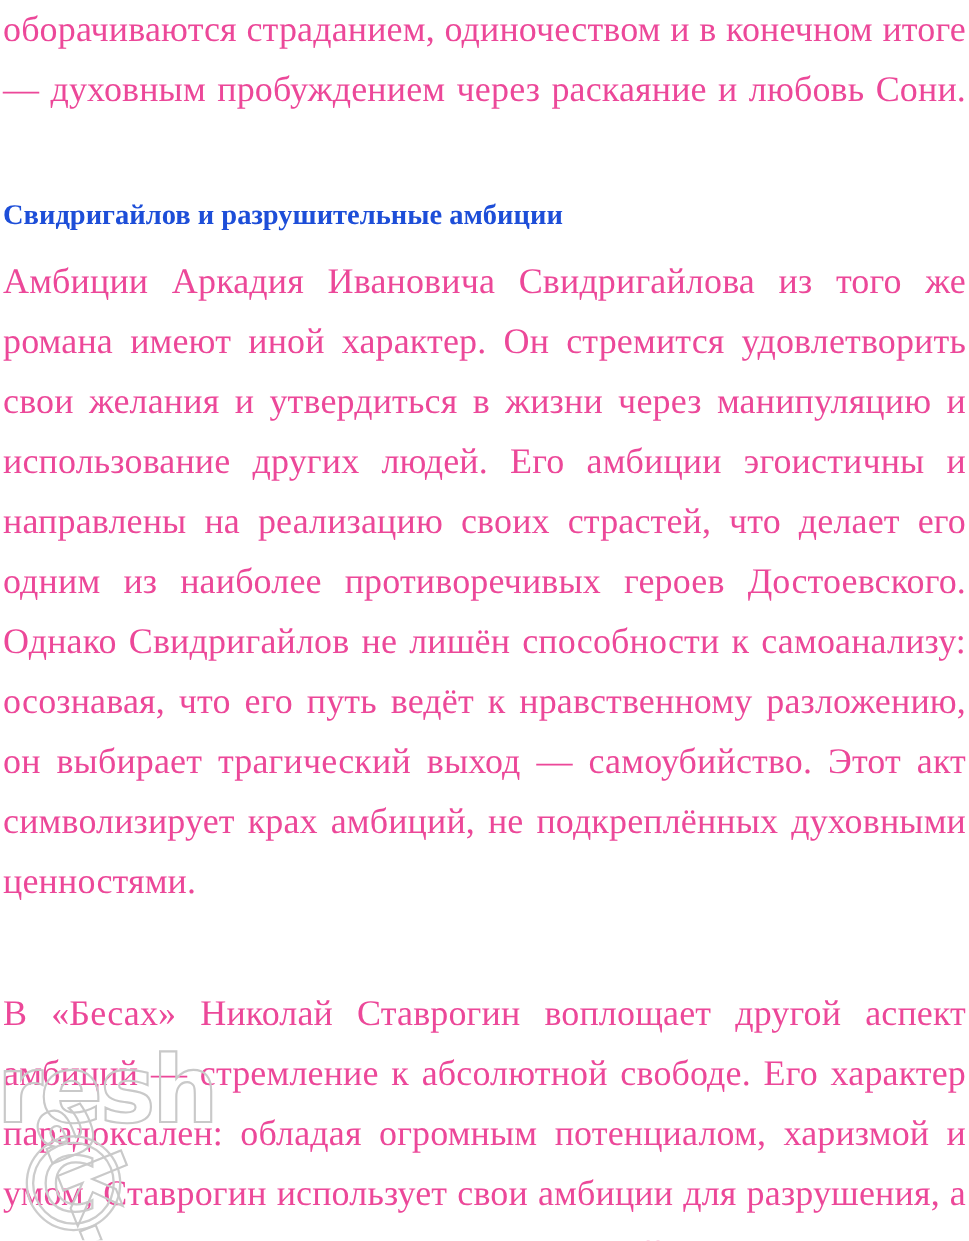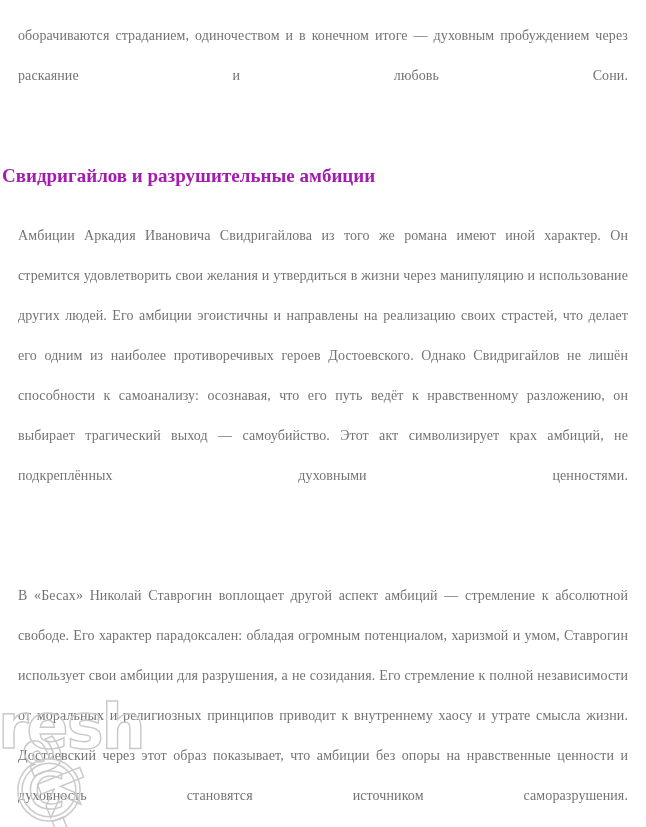--- a/index.html
+++ b/index.html
@@ -24,47 +24,47 @@
 
   #content {
     position: absolute;
     left: 2px;
     top: 0;
     width: 642px;
     z-index: 2;
   }
 
   .para {
-    margin: 16px;
-    font-size: 14px;
+    margin: 0;
+    font-size: 24px;
     line-height: 40px;
     text-align: justify;
     text-justify: inter-word;
     letter-spacing: 0.1px;
-    color: #737373;
+    color: #ec4899;
     -webkit-font-smoothing: none;
   }
 
   .para.last-ragged {
     text-align: justify;
   }
 
   .para.last-ragged::after {
     content: "";
     display: inline-block;
     width: 100%;
   }
 
   .heading {
     margin: 0;
     font-size: 19px;
     font-weight: bold;
     line-height: 40px;
     text-align: left;
-    color: #a21caf;
+    color: #1d4ed8;
     letter-spacing: 0px;
   }
   .spacer-xs { height: 4px; }
 
   
   #watermark {
     position: absolute;
     left: -6px;
     top: 690px;
     width: 230px;

